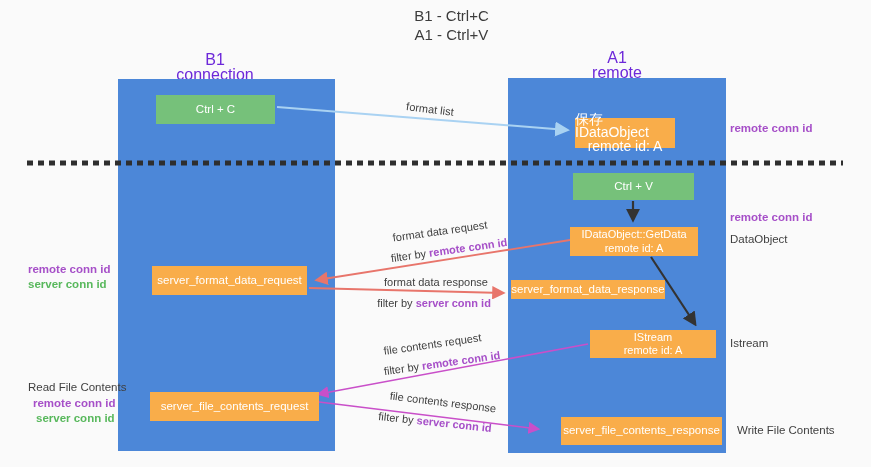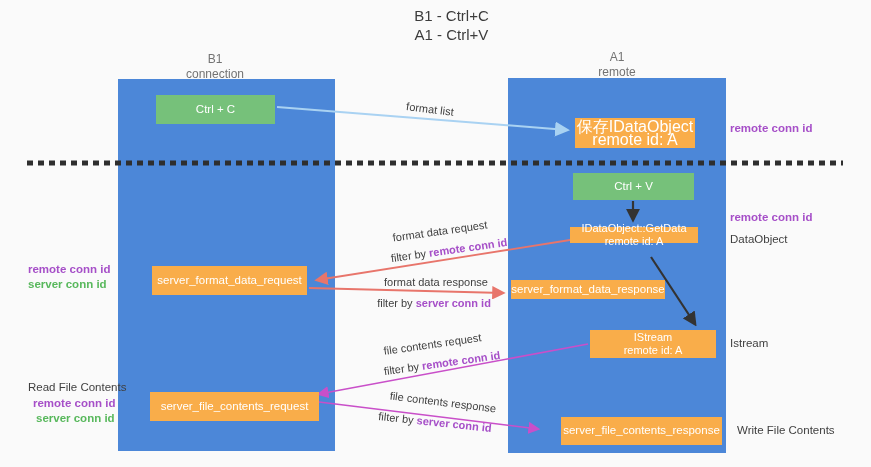--- a/index.html
+++ b/index.html
@@ -8,21 +8,21 @@
     background:#fafafa;
     font-family:"Liberation Sans","DejaVu Sans",sans-serif;
     color:#3f3f3f;
   }
   .abs{position:absolute;}
   .title{
     left:0;right:0;top:6px;text-align:center;
     font-size:15px;line-height:19px;color:#3c3c3c;padding-left:32px;
   }
   .col-header{
-    text-align:center;font-size:12px;line-height:15px;color:#737373;
+    text-align:center;font-size:16px;line-height:15px;color:#6d28d9;
   }
   .column{
     background:#4c87d8;
   }
   .box{
     display:flex;flex-direction:column;align-items:center;justify-content:center;
     color:#fff;font-size:11.5px;line-height:13.5px;
   }
   .box.green{background:#76c17a;}
   .box.orange{background:#f9ad4a;}
@@ -81,30 +81,30 @@
   <line x1="309" y1="288" x2="503" y2="293" stroke="#e8756b" stroke-width="1.8" marker-end="url(#m-salmon)"></line>
   <line x1="651" y1="257" x2="695" y2="324" stroke="#333333" stroke-width="2.2" marker-end="url(#m-black)"></line>
   <line x1="588" y1="344" x2="319" y2="394" stroke="#c94fc9" stroke-width="1.6" marker-end="url(#m-magenta)"></line>
   <line x1="311" y1="401" x2="538" y2="429" stroke="#c94fc9" stroke-width="1.6" marker-end="url(#m-magenta)"></line>
 </svg>
 
 <div class="abs box green" style="left:156px;top:95px;width:119px;height:29px;">
   <div>Ctrl + C</div>
 </div>
 
-<div class="abs box orange" style="left:575px;top:118px;width:120px;height:30px;font-size:16px;">
+<div class="abs box orange" style="left:575px;top:118px;width:100px;height:30px;font-size:14px;">
   <div>保存IDataObject</div>
   <div>remote id: A</div>
 </div>
 
 <div class="abs box green" style="left:573px;top:173px;width:121px;height:27px;">
   <div>Ctrl + V</div>
 </div>
 
-<div class="abs box orange" style="left:570px;top:227px;width:128px;height:16px;font-size:11px;">
+<div class="abs box orange" style="left:570px;top:227px;width:128px;height:29px;font-size:11px;">
   <div>IDataObject::GetData</div>
   <div>remote id: A</div>
 </div>
 
 <div class="abs box orange" style="left:152px;top:266px;width:155px;height:29px;">
   <div>server_format_data_request</div>
 </div>
 
 <div class="abs box orange" style="left:511px;top:280px;width:154px;height:19px;">
   <div>server_format_data_response</div>

